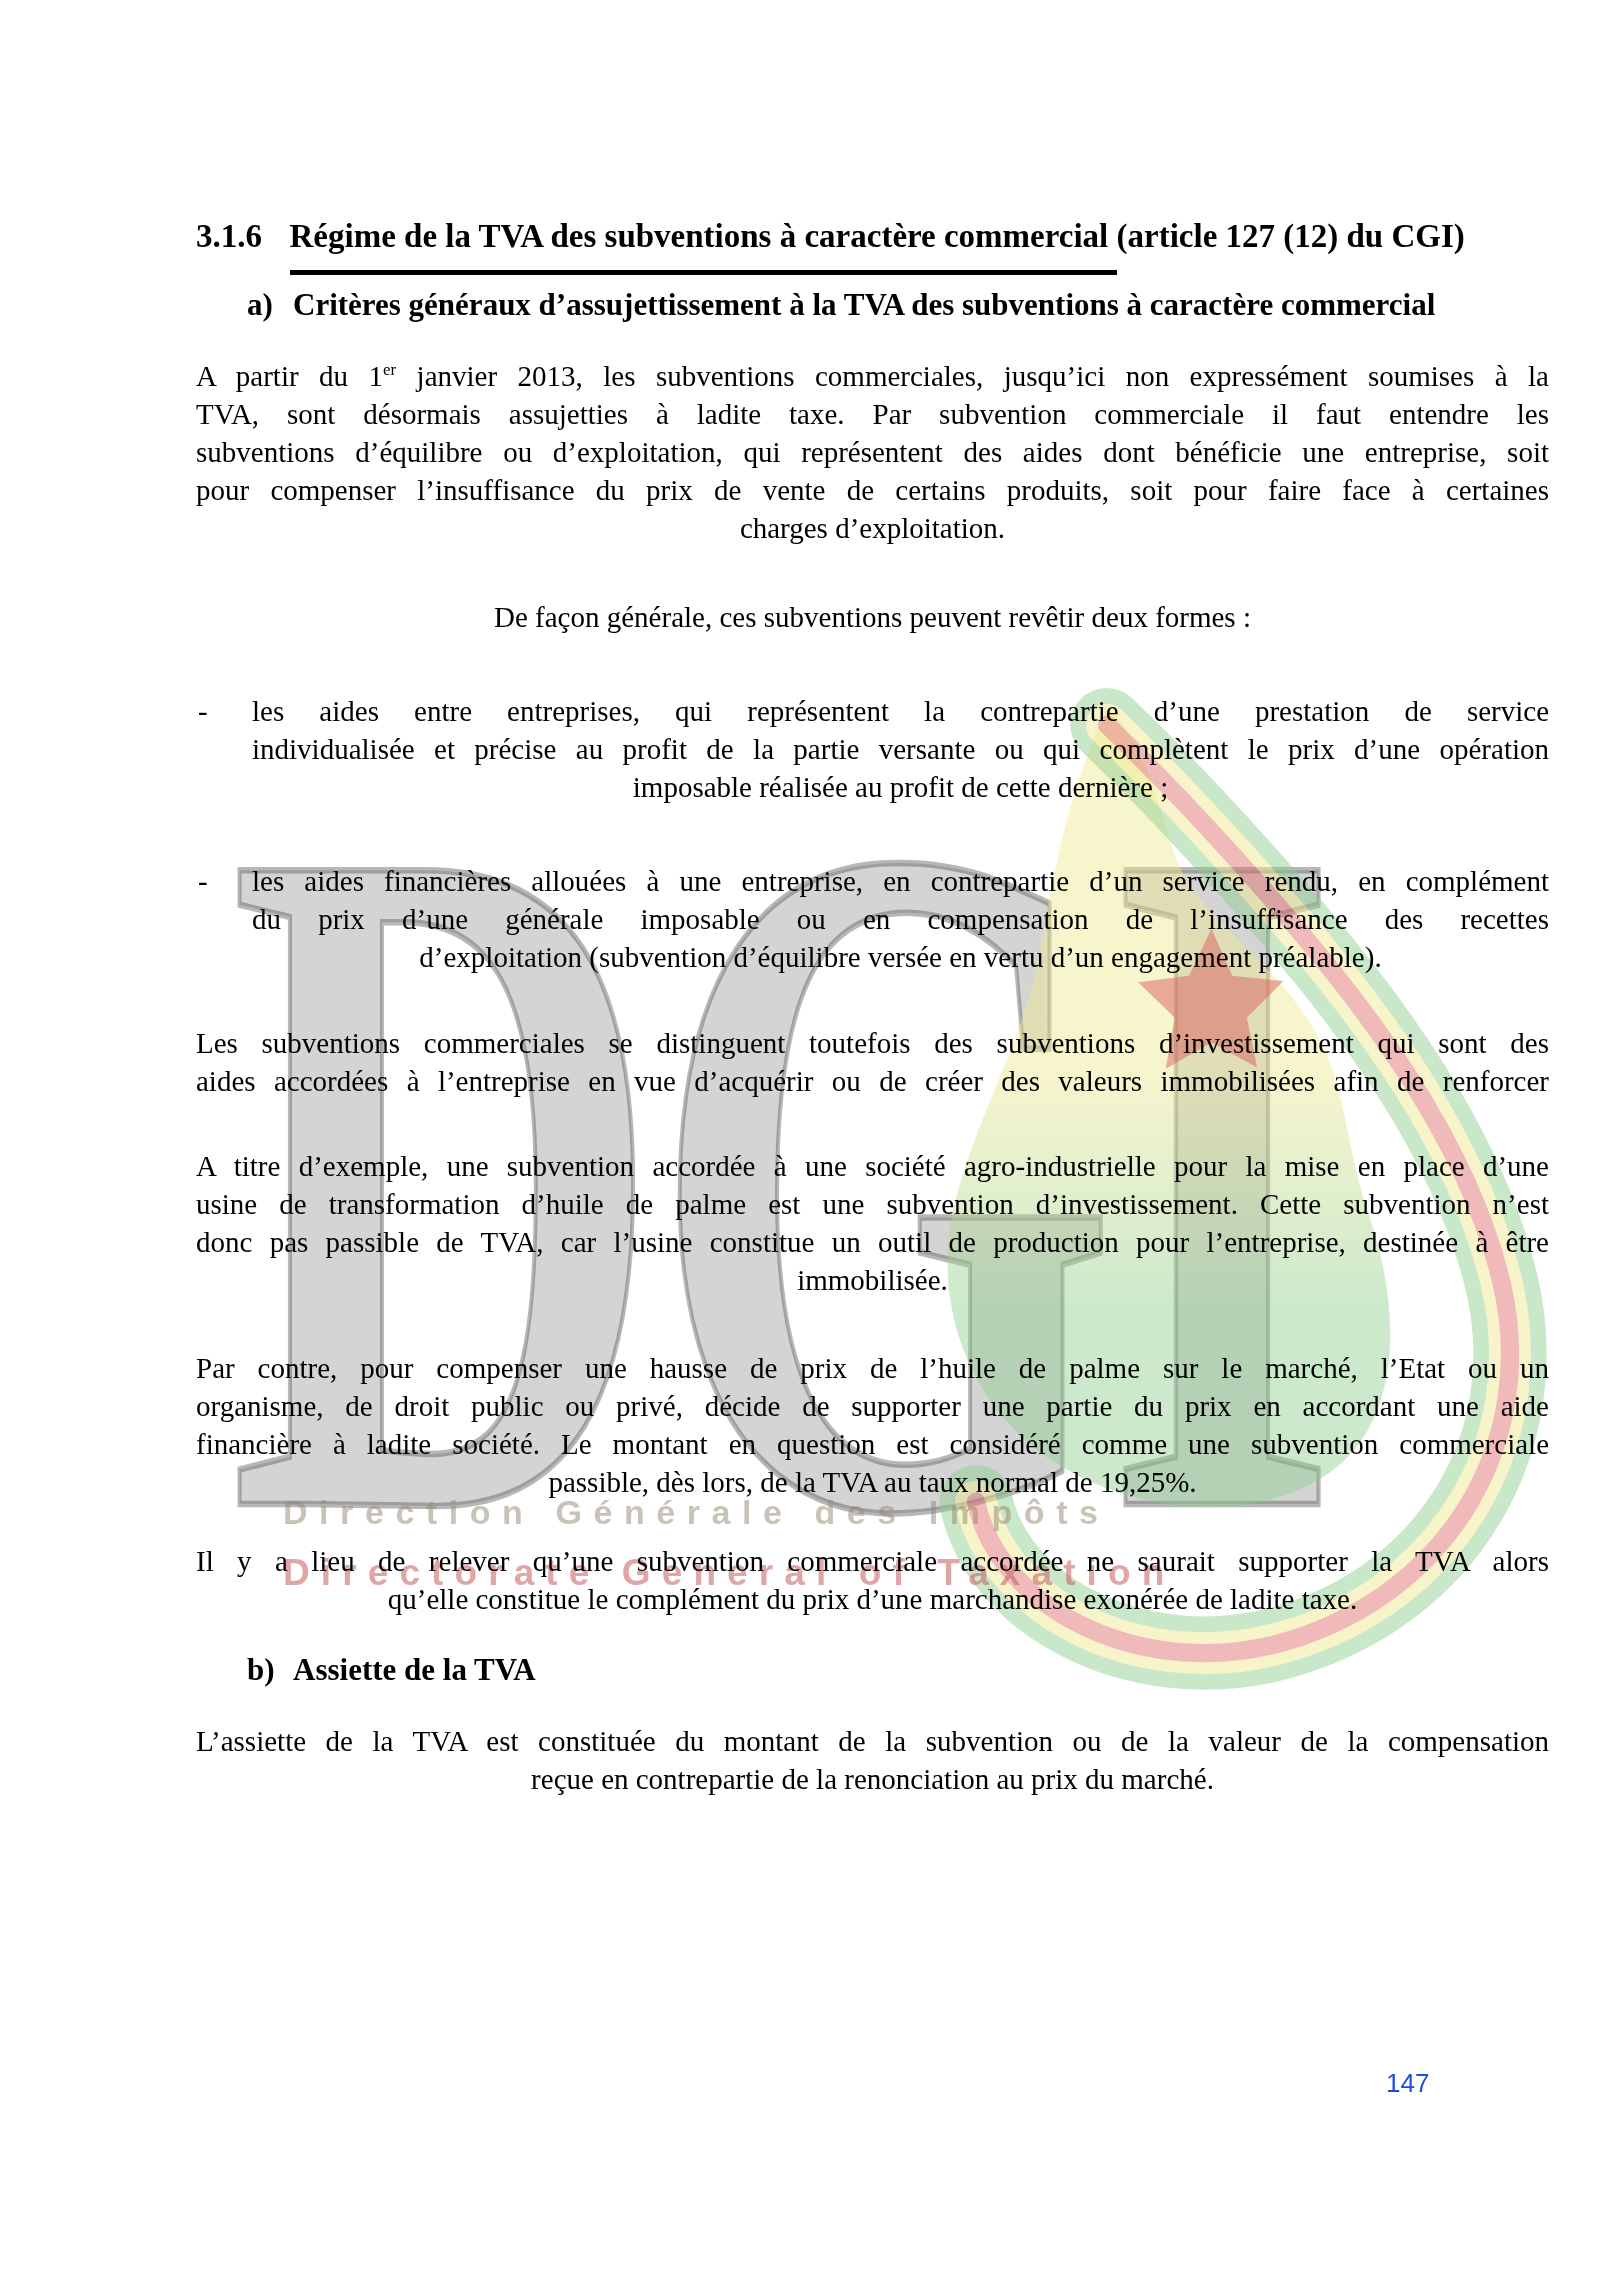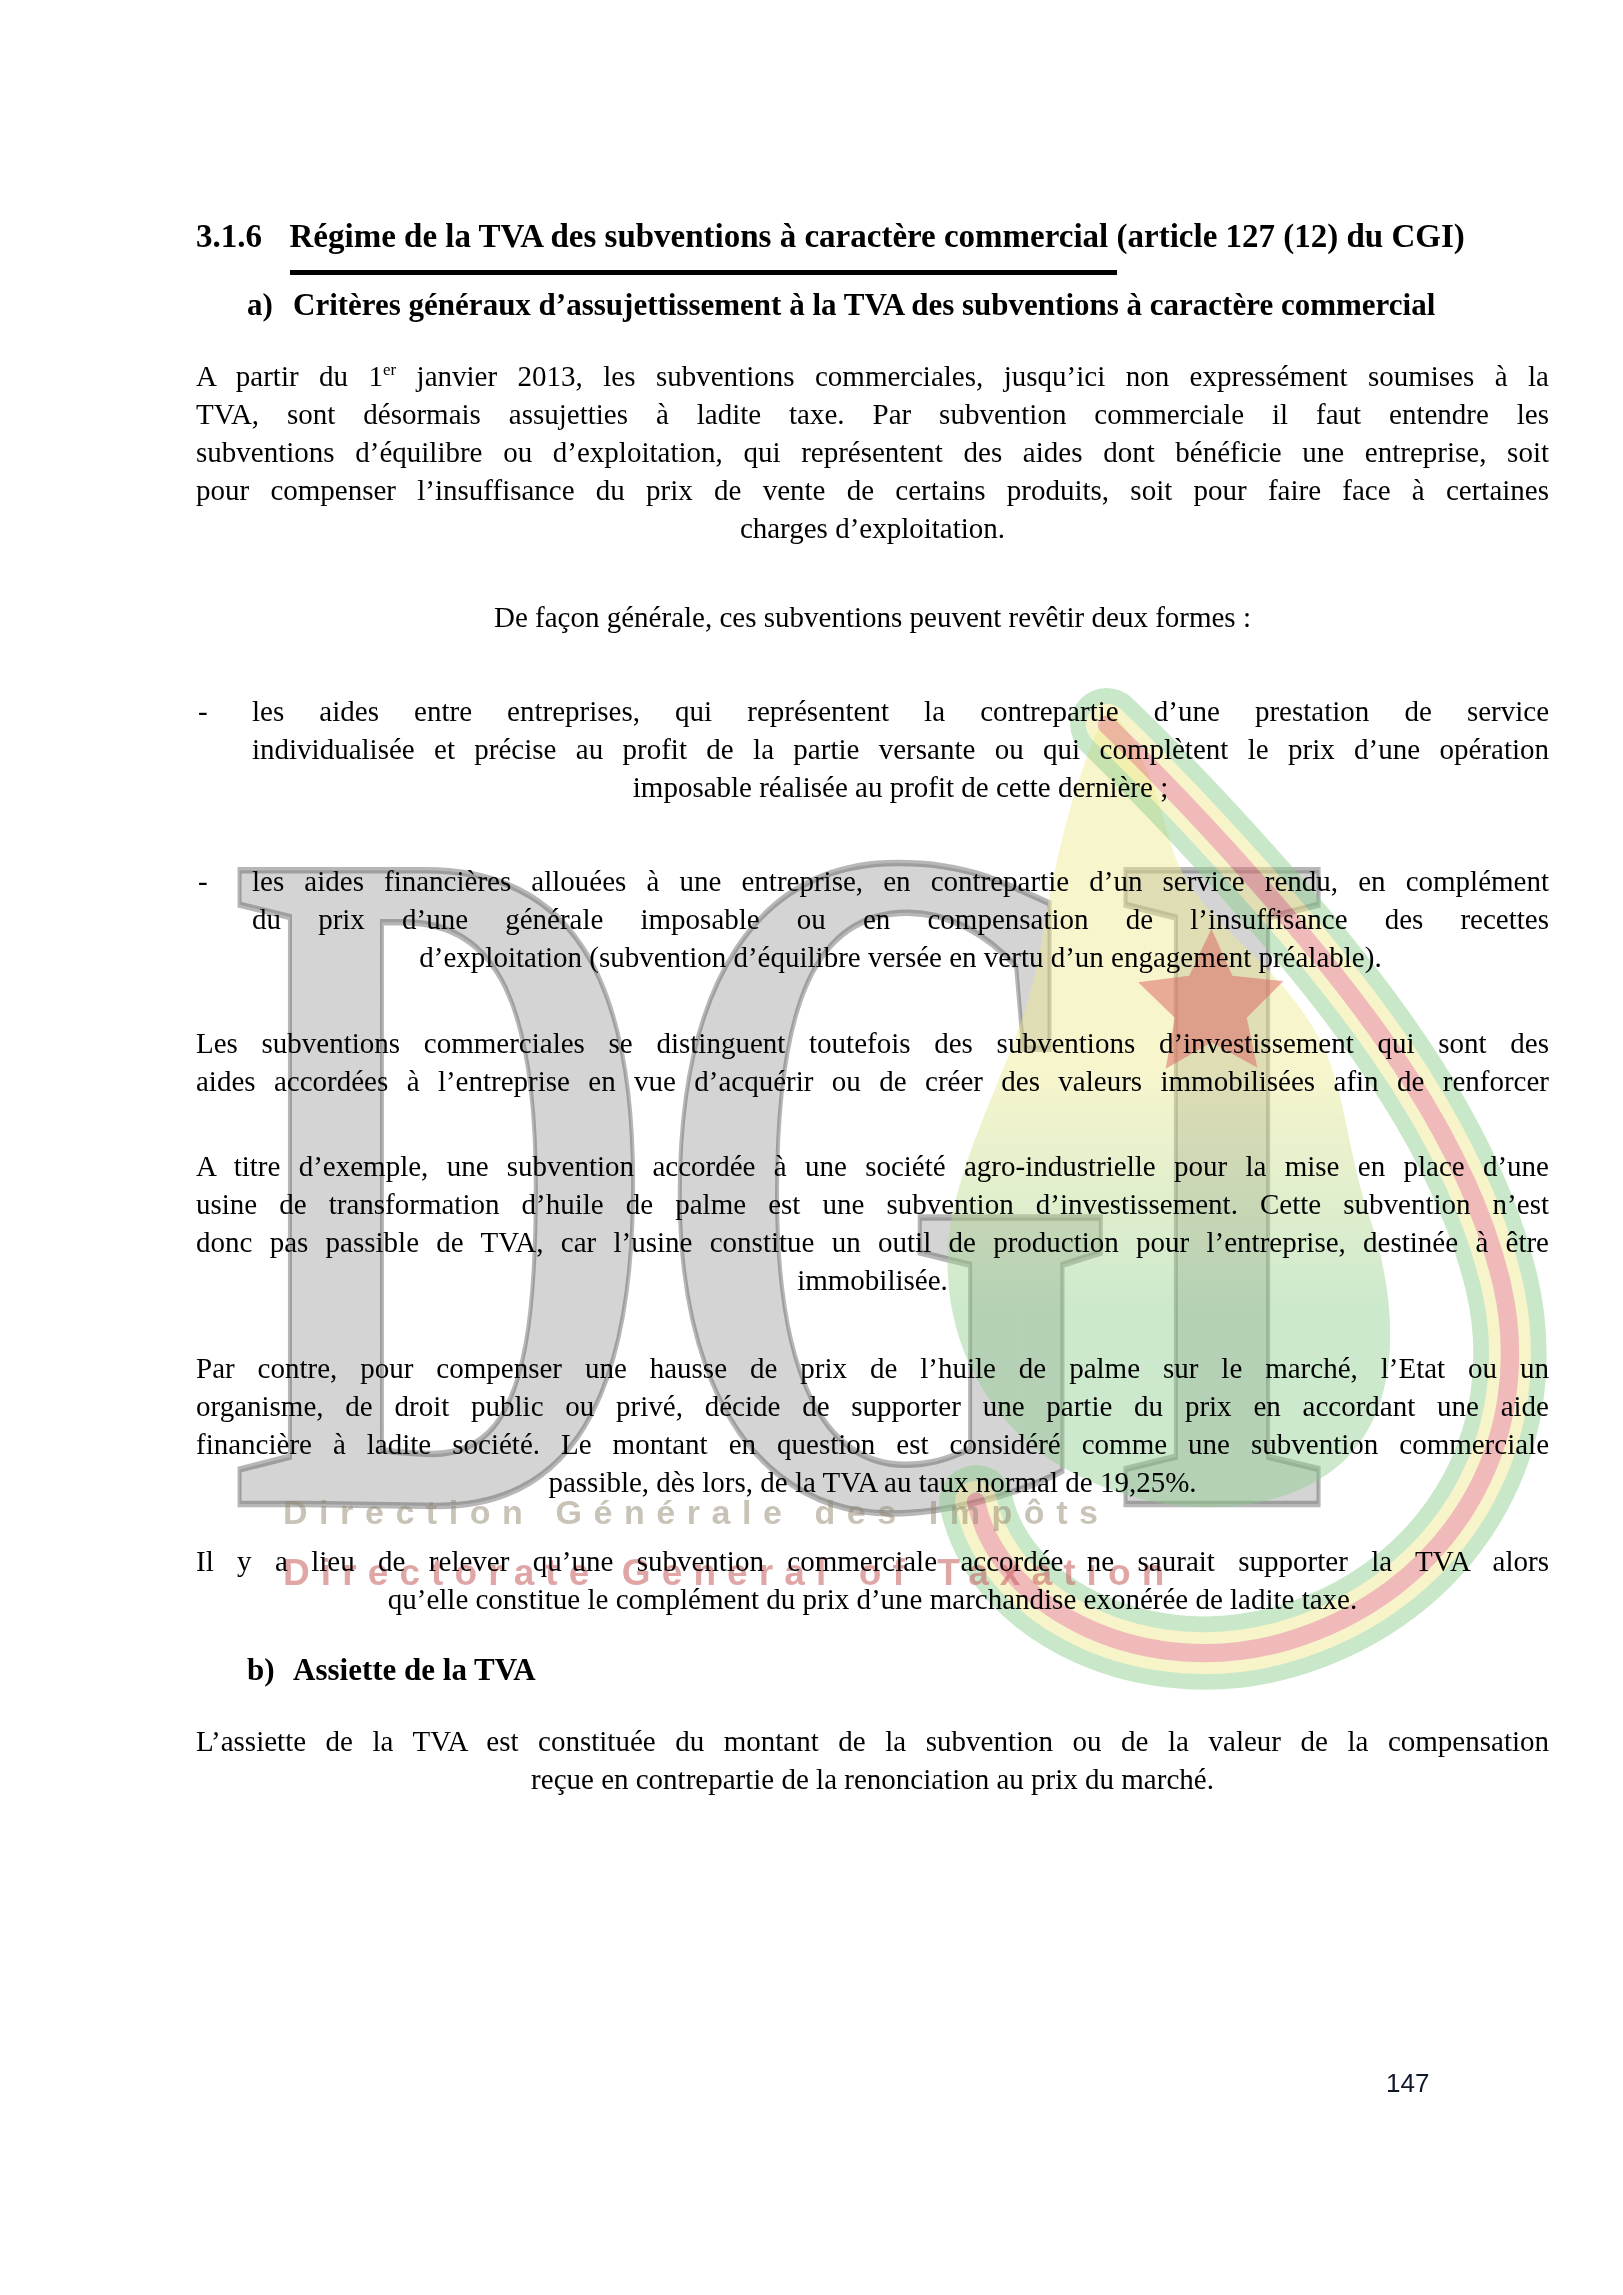--- a/index.html
+++ b/index.html
@@ -48,21 +48,21 @@
   #flow > :nth-child(4){margin-bottom:48px;}
   #flow > :nth-child(5){margin-bottom:47px;}
   #flow > :nth-child(6){margin-bottom:50px;}
   #flow > :nth-child(7){margin-bottom:41px;}
   #flow > :nth-child(8){margin-bottom:33px;}
   #flow > :nth-child(9){margin-bottom:33px;}
   #flow > :nth-child(10){margin-bottom:36px;}
 
   .page-number{
     position:absolute;left:1386px;top:2068px;z-index:2;
-    font-family:"Liberation Sans","DejaVu Sans",sans-serif;font-size:26px;color:#0f172a;
+    font-family:"Liberation Sans","DejaVu Sans",sans-serif;font-size:26px;color:#1d4ed8;
   }
 </style>
 </head>
 <body>
 
 <div class="page">
 
   <div class="wm wm-letters">DGI</div>
 
   <svg class="wm wm-svg" width="1623" height="2295" viewBox="0 0 2481 3509">

